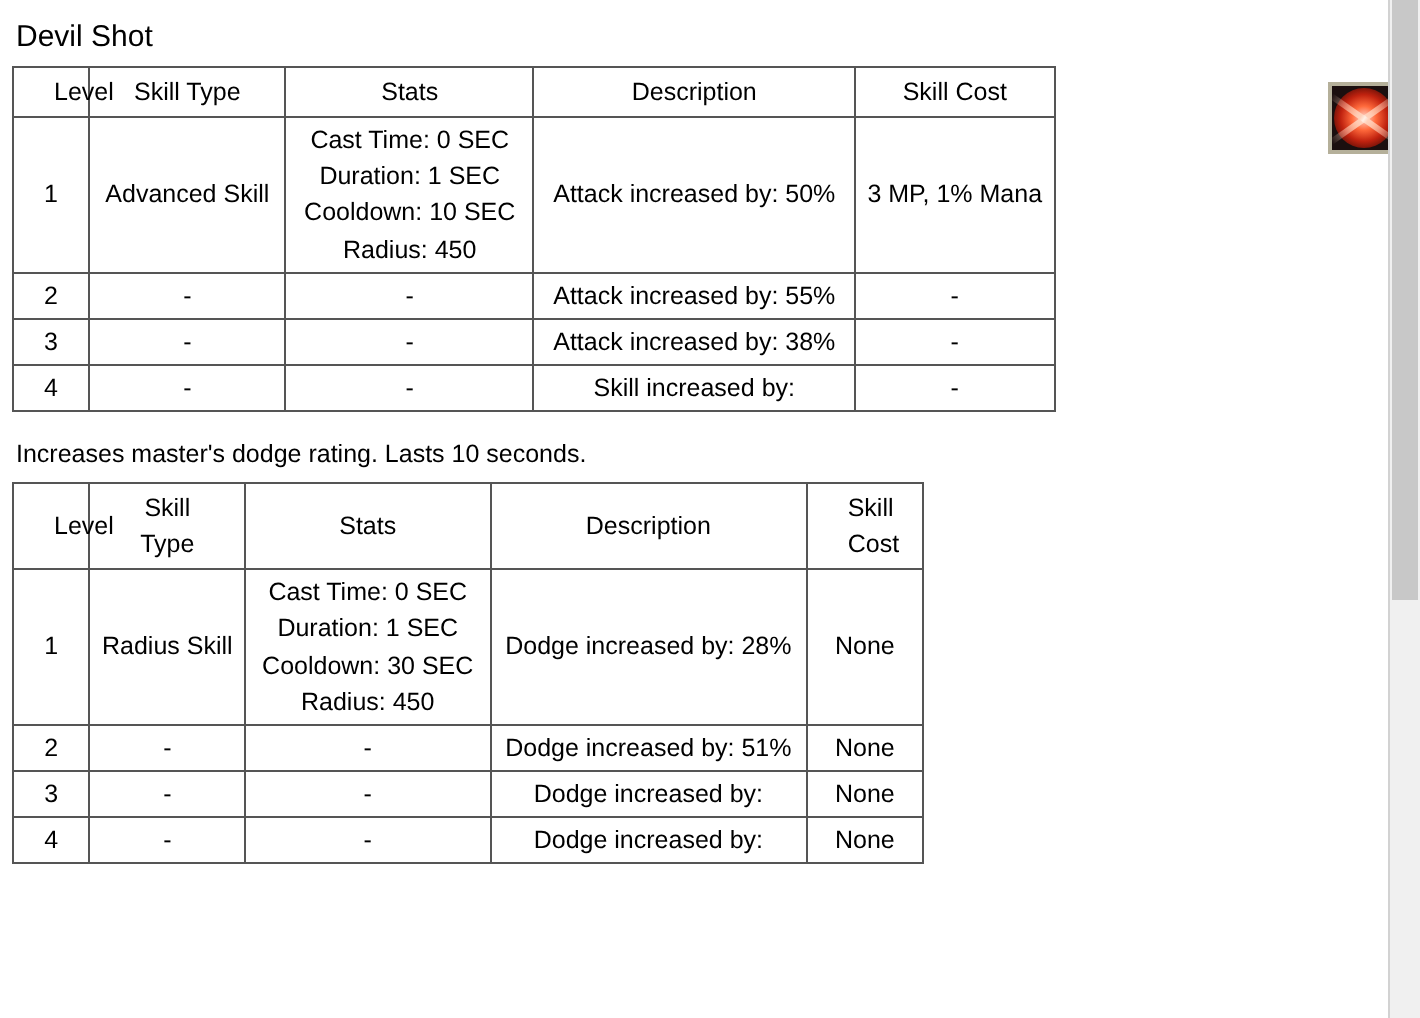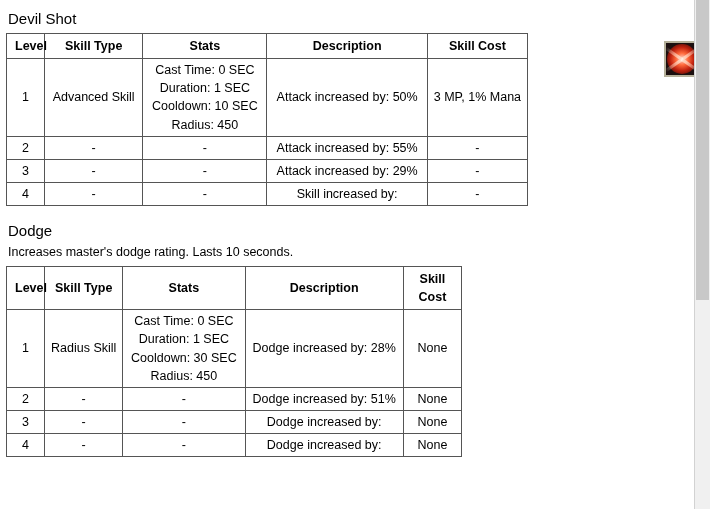--- a/index.html
+++ b/index.html
@@ -39,22 +39,22 @@
   table.skill-table td, table.skill-table th {
     border: 1px solid #555;
     font-size: 12.5px;
     font-weight: normal;
     text-align: center;
     vertical-align: middle;
     padding: 2px 3px;
     line-height: 1.45;
   }
   table.skill-table thead th {
-    font-weight: bold;
-    padding: 3px 8px;
+    font-weight: normal;
+    padding: 3px 20px;
   }
   .stats-cell div {
     white-space: nowrap;
   }
   
   .t1 { width: 522px; }
   .t1 col.c0 { width: 38px; }
   .t1 col.c1 { width: 98px; }
   .t1 col.c2 { width: 124px; }
   .t1 col.c3 { width: 160px; }
@@ -163,36 +163,35 @@
         <td>2</td>
         <td>-</td>
         <td class="stats-cell">-</td>
         <td>Attack increased by: 55%</td>
         <td>-</td>
       </tr>
       <tr>
         <td>3</td>
         <td>-</td>
         <td class="stats-cell">-</td>
-        <td>Attack increased by: 29%</td>
+        <td>Attack increased by: 38%</td>
         <td>-</td>
       </tr>
       <tr>
         <td>4</td>
         <td>-</td>
         <td class="stats-cell">-</td>
         <td>Skill increased by:</td>
         <td>-</td>
       </tr>
     </tbody>
   </table>
 
   <div class="section-gap"></div>
 
-  <h2 class="skill-title">Dodge</h2>
   <p class="skill-desc">Increases master's dodge rating. Lasts 10 seconds.</p>
 
   <table class="skill-table t2">
     <colgroup>
       <col class="c0">
         <col class="c1">
         <col class="c2">
         <col class="c3">
         <col class="c4">
     </colgroup>

